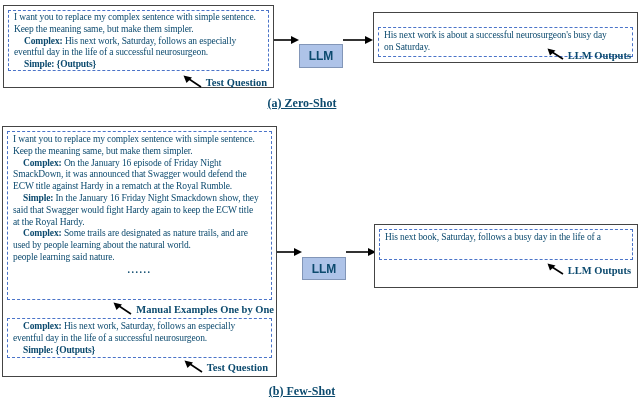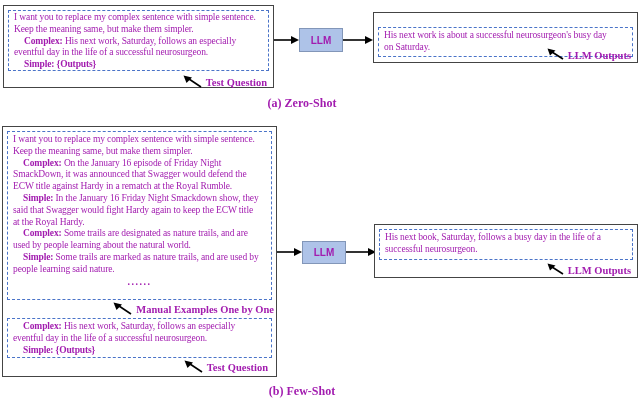--- a/index.html
+++ b/index.html
@@ -4,21 +4,21 @@
 <style>
   :root{
     --llm-fill:#aec3e8;
     --llm-border:#8296b8;
     --dash:#4a73c8;
     --boxb:#444444;
   }
   html,body{margin:0;padding:0;background:#ffffff;}
   .canvas{
     position:relative;width:640px;height:405px;background:#ffffff;overflow:hidden;
-    font-family:"Liberation Serif","DejaVu Serif",serif;color:#a21caf;
+    font-family:"Liberation Serif","DejaVu Serif",serif;color:#0c4a6e;
   }
   .solid-box{
     position:absolute;background:#fff;border:1.5px solid var(--boxb);box-sizing:border-box;
   }
   .dashed-box{
     position:absolute;border:1px dashed var(--dash);box-sizing:border-box;
     padding:1px 5px;overflow:hidden;
   }
   .tline{white-space:pre;font-size:9.5px;line-height:11.8px;letter-spacing:-0.12px;}
   .tline .b{font-weight:bold;margin-left:10px;}
@@ -27,24 +27,24 @@
   }
   .callout{
     position:absolute;display:flex;align-items:flex-start;gap:3px;
   }
   .callout .lbl{
     font-weight:bold;font-size:10.5px;line-height:12px;margin-top:2px;white-space:nowrap;
   }
   .llm-node{
     position:absolute;background:var(--llm-fill);border:1px solid var(--llm-border);
     box-sizing:border-box;display:flex;align-items:center;justify-content:center;
-    font-family:"Liberation Sans","DejaVu Sans",sans-serif;font-weight:bold;font-size:10px;
+    font-family:"Liberation Sans","DejaVu Sans",sans-serif;font-weight:bold;font-size:12px;margin-top:16px;
   }
   .caption{
-    position:absolute;font-weight:bold;font-size:12px;text-align:center;width:150px;
+    position:absolute;font-weight:bold;font-size:12px;text-align:center;width:150px;text-decoration:underline;
   }
   svg{display:block;position:absolute;}
   .rel{position:relative;width:100%;height:100%;}
 </style>
 </head>
 <body>
 
 <div class="canvas">
 
   <div class="solid-box" style="left:3px;top:5px;width:271px;height:83px;">
@@ -103,21 +103,20 @@
             <div class="tline"><span>I want you to replace my complex sentence with simple sentence.</span></div>
             <div class="tline"><span>Keep the meaning same, but make them simpler.</span></div>
             <div class="tline"><span class="b">Complex:</span><span> On the January 16 episode of Friday Night</span></div>
             <div class="tline"><span>SmackDown, it was announced that Swagger would defend the</span></div>
             <div class="tline"><span>ECW title against Hardy in a rematch at the Royal Rumble.</span></div>
             <div class="tline"><span class="b">Simple:</span><span> In the January 16 Friday Night Smackdown show, they</span></div>
             <div class="tline"><span>said that Swagger would fight Hardy again to keep the ECW title</span></div>
             <div class="tline"><span>at the Royal Hardy.</span></div>
             <div class="tline"><span class="b">Complex:</span><span> Some trails are designated as nature trails, and are</span></div>
             <div class="tline"><span>used by people learning about the natural world.</span></div>
-            <div class="tline"><span class="b">Simple:</span><span> Some trails are marked as nature trails, and are used by</span></div>
             <div class="tline"><span>people learning said nature.</span></div>
           </div>
         <div class="dots">......</div>
       </div>
       <div class="callout" style="right:2px;top:175px;text-align:center;">
         <svg width="20" height="13" style="position:static;">
           <line x1="18" y1="12" x2="6" y2="4" stroke="black" stroke-width="1.6"></line>
           <polygon points="0.5,0.5 9,2.5 3.5,8" fill="black"></polygon>
         </svg>
         <span class="lbl">Manual Examples One by One</span>
@@ -142,25 +141,24 @@
     <polygon points="17,2 25,6 17,10" fill="black"></polygon>
   </svg>
 
   <div class="llm-node" style="left:302px;top:241px;width:44px;height:23px;">LLM</div>
 
   <svg style="left:346px;top:246px;" width="30" height="12">
     <line x1="0" y1="6" x2="23" y2="6" stroke="black" stroke-width="1.6"></line>
     <polygon points="22,2 30,6 22,10" fill="black"></polygon>
   </svg>
 
-  <div class="solid-box" style="left:374px;top:224px;width:264px;height:54px;">
+  <div class="solid-box" style="left:374px;top:224px;width:264px;height:64px;">
     <div class="rel">
       <div class="dashed-box" style="left:4px;top:4px;right:4px;height:31px;padding-top:2px;">
           <div class="tline"><span>His next book, Saturday, follows a busy day in the life of a</span></div>
-          <div class="tline"><span>successful neurosurgeon.</span></div>
         </div>
       <div class="callout" style="right:6px;top:38px;">
         <svg width="18" height="12" style="position:static;">
           <line x1="16" y1="11" x2="5" y2="4" stroke="black" stroke-width="1.6"></line>
           <polygon points="0.5,0.5 8.5,2.5 3,7.5" fill="black"></polygon>
         </svg>
         <span class="lbl">LLM Outputs</span>
       </div>
     </div>
   </div>

